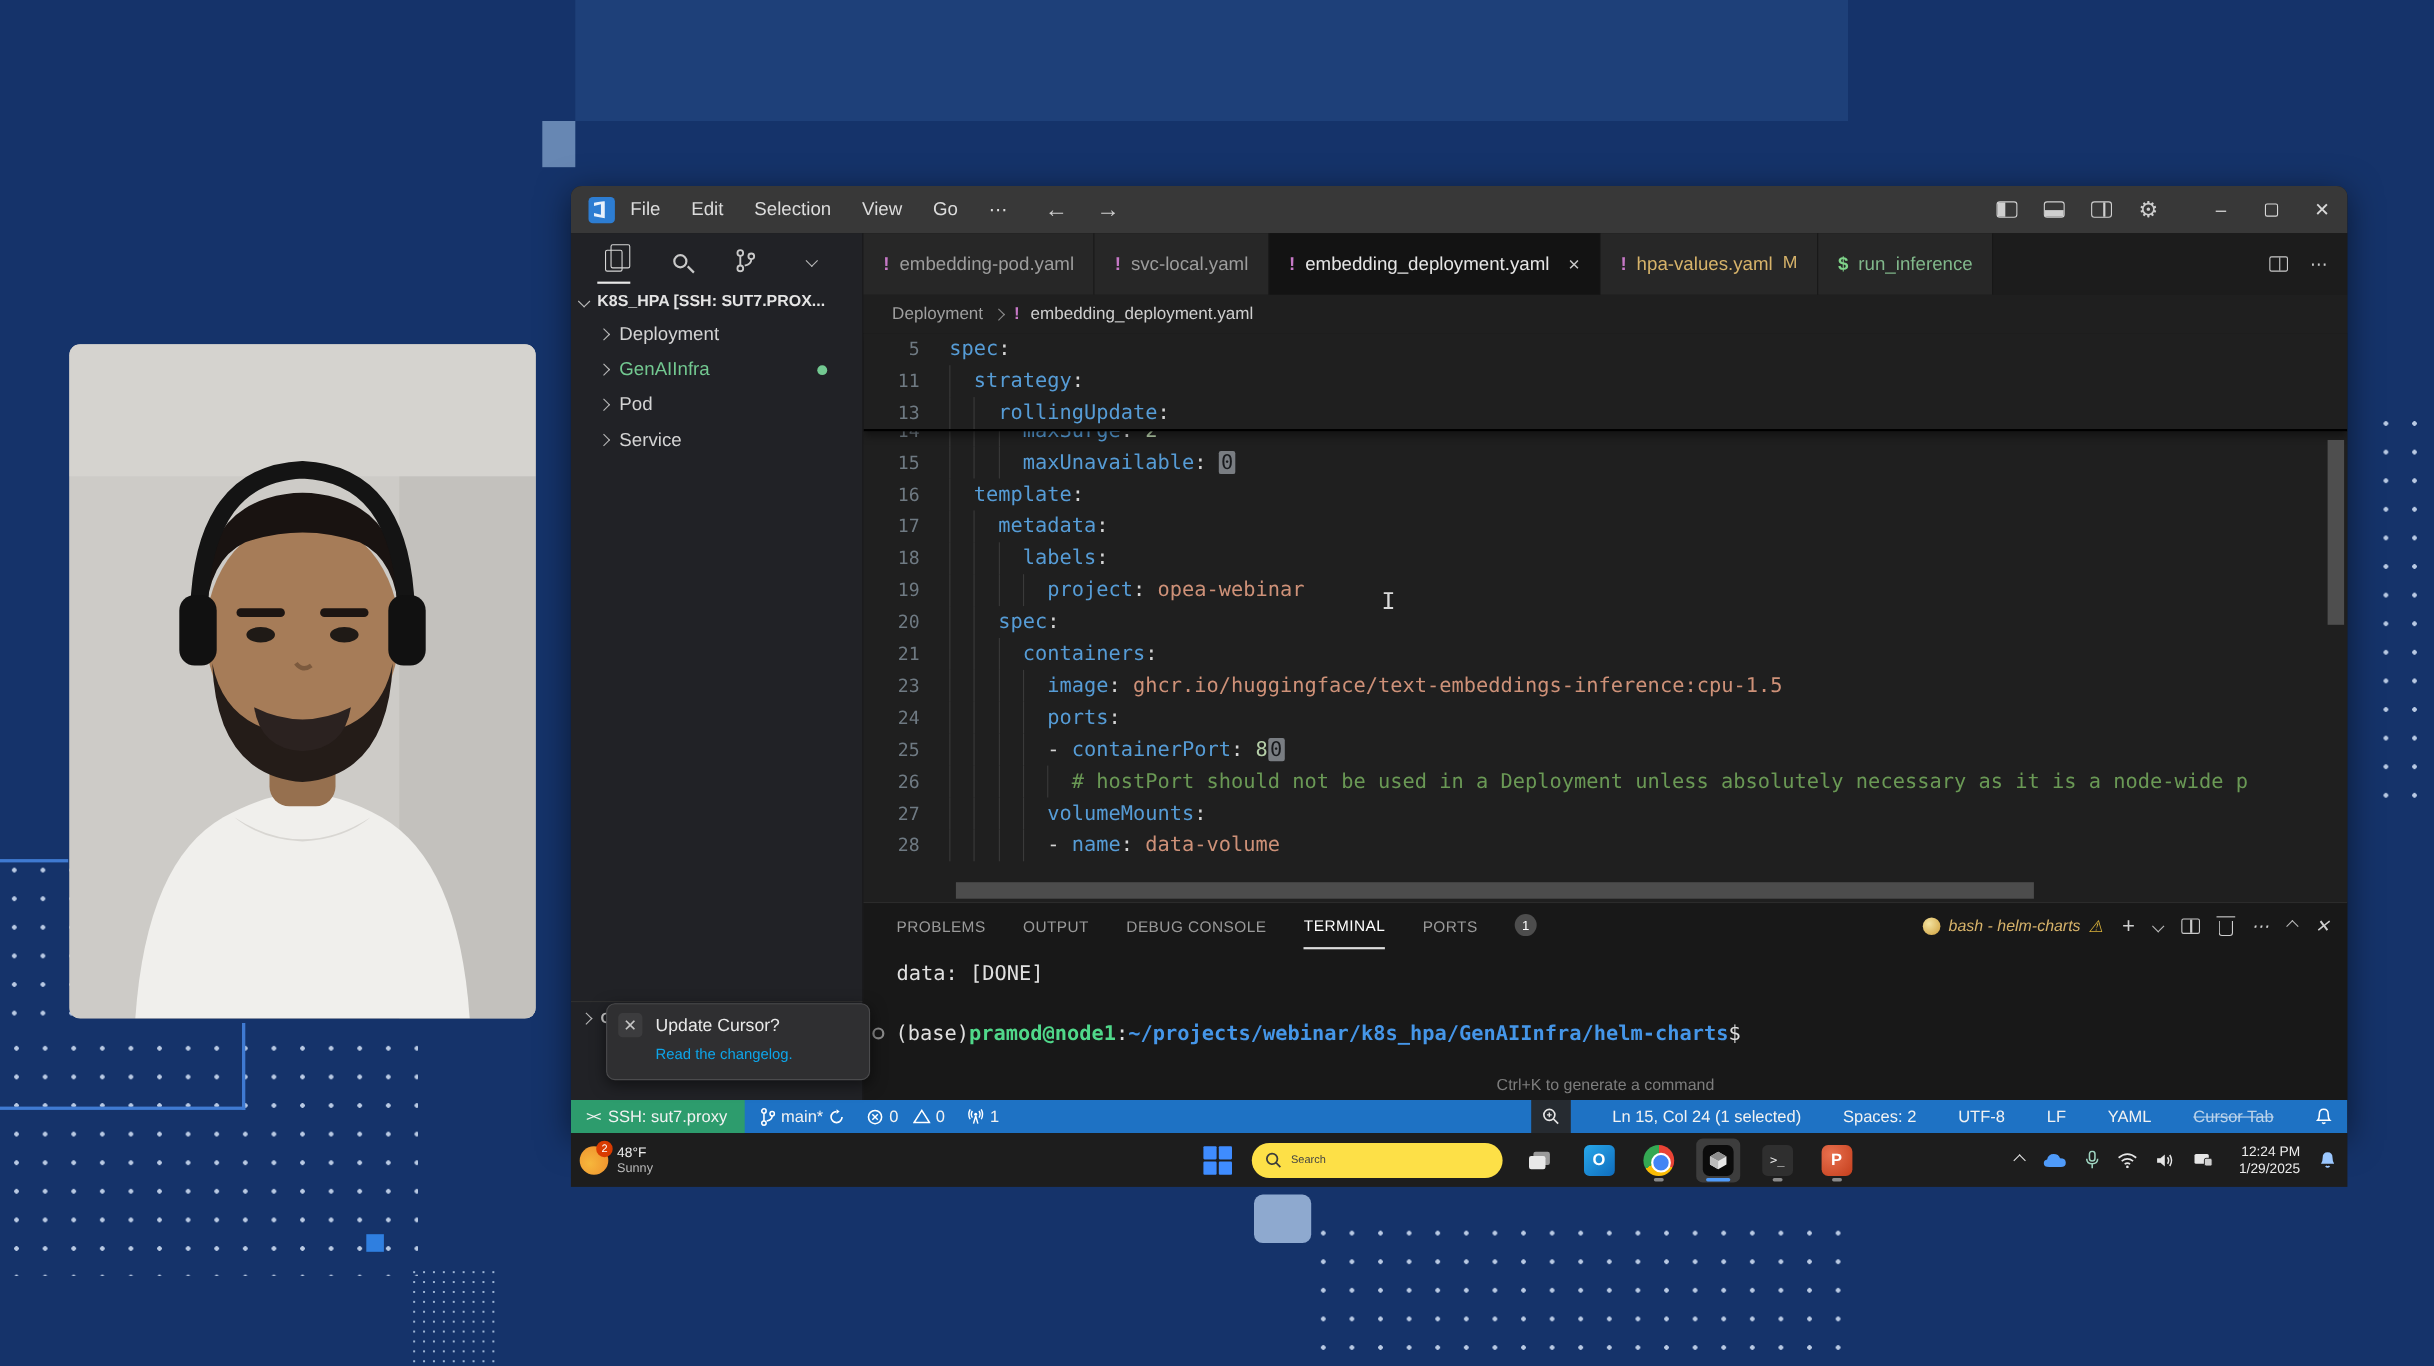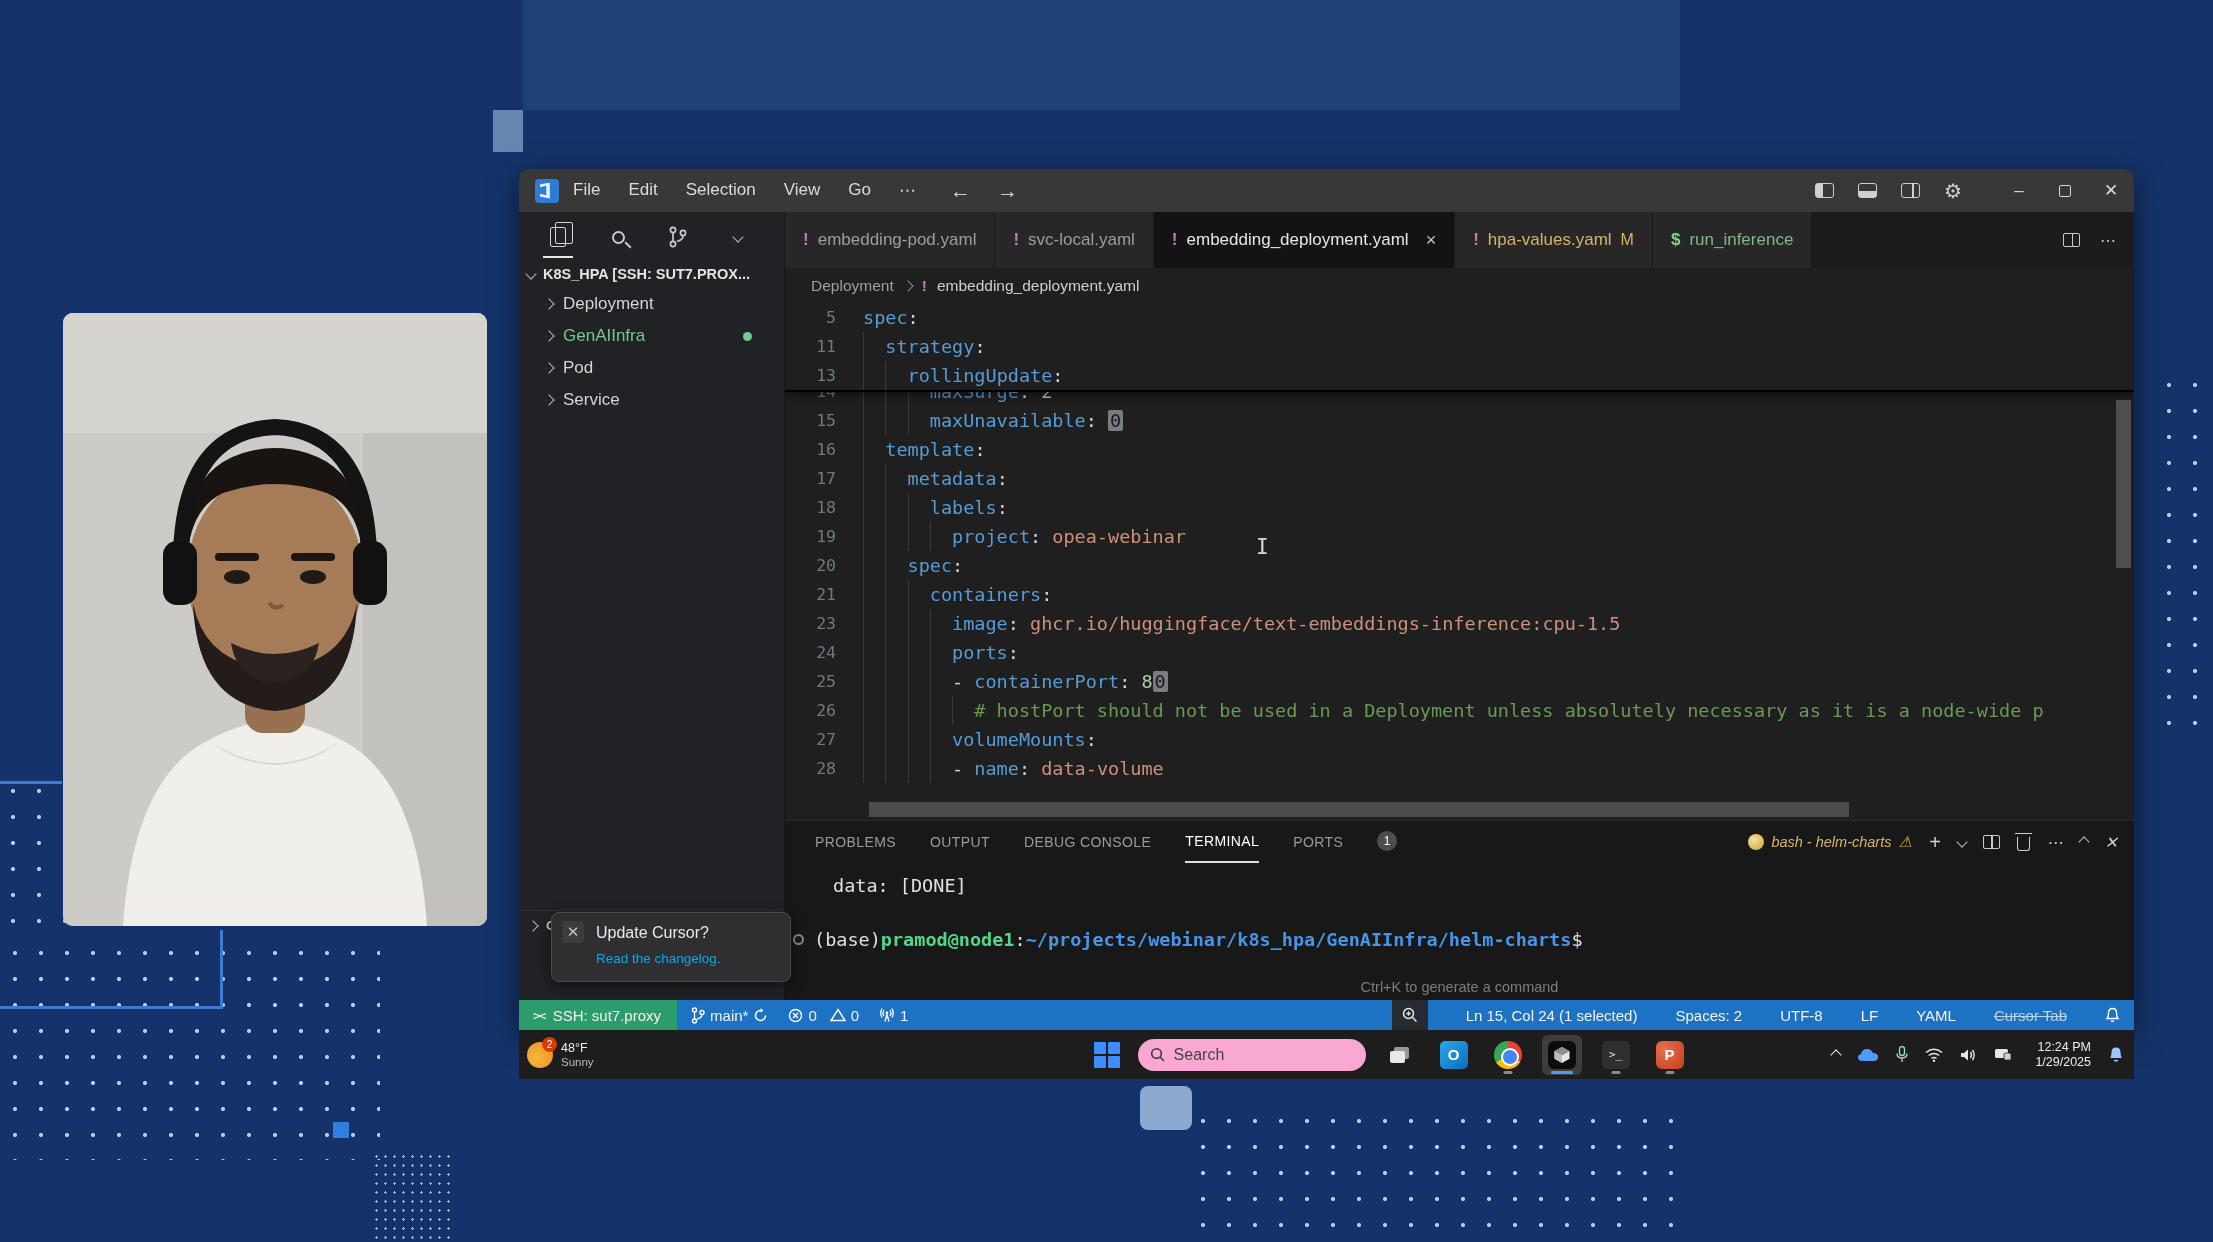--- a/index.html
+++ b/index.html
@@ -113,21 +113,21 @@
   .panel-tab.active { color:#ffffff; border-bottom:2px solid #dcdcdc; }
   .ports-badge { width:20px; height:20px; border-radius:50%; background:#4d4d4d; color:#fff; font-size:12px; display:inline-flex; align-items:center; justify-content:center; margin-top:10px; align-self:flex-start;}
   .panel-controls { position:absolute; right:16px; top:0; height:42px; display:flex; align-items:center; gap:17px; color:#cfcfcf;font-style:italic; }
   .bash-pill { display:flex; align-items:center; gap:7px; color:#d7b36a; font-size:14.5px; }
   .bash-ic { width:16px; height:16px; border-radius:50%; background:radial-gradient(circle at 35% 35%, #f3e3a1, #cf9f3a); }
   .warn { color:#d9b13b; font-size:15px; }
   .pc-plus { font-size:20px; }
   .trash-ic { width:13px; height:14px; border:1.6px solid #cfcfcf; border-top:none; border-radius:0 0 3px 3px; position:relative; margin-top:3px; }
   .trash-ic::before { content:""; position:absolute; left:-3px; top:-4px; width:17px; height:1.8px; background:#cfcfcf; }
   .term-body { position:relative; height:138px; font-family:"DejaVu Sans Mono",monospace; font-size:18.5px; color:#e0e0e0; }
-  .term-line1 { position:absolute; left:48px; top:12px;text-align:right; }
+  .term-line1 { position:absolute; left:30px; top:12px;text-align:right; }
   .term-line2 { position:absolute; left:8px; top:66px; display:flex; align-items:center; }
   .term-circ { width:11px; height:11px; border:2px solid #8a8a8a; border-radius:50%; display:inline-block; margin-right:10px; }
   .t-user { color:#50d88a; font-weight:bold; }
   .t-path { color:#4596e8; font-weight:bold; }
   .term-hint { position:absolute; left:50%; bottom:6px; transform:translateX(-50%); color:#7d7d7d; font-family:"Liberation Sans",sans-serif; font-size:14.5px; }
 
   
   .statusbar { position:absolute; left:0; top:831px; width:1615px; height:30px; background:#1e72c4; display:flex; align-items:center; color:#f2f2f2; font-size:15px; }
   .sb-remote { height:100%; background:#2d9c6d; display:flex; align-items:center; gap:8px; padding:0 16px 0 14px; }
   .sb-left { display:flex; align-items:center; gap:20px; margin-left:14px; }
@@ -139,21 +139,21 @@
   
   .taskbar { position:absolute; left:0; top:861px; width:1615px; height:49px; background:#1d1d1d; display:flex; align-items:center; }
   .weather { display:flex; align-items:center; gap:8px; margin-left:8px; }
   .sun { position:relative; width:26px; height:26px; border-radius:50%; background:radial-gradient(circle at 35% 60%, #f6b73c, #ee8a2a); }
   .wbadge { position:absolute; right:-4px; top:-5px; width:15px; height:15px; border-radius:50%; background:#d83b01; color:#fff; font-size:10px; display:flex; align-items:center; justify-content:center; }
   .wtxt { line-height:14px; }
   .wtemp { color:#eeeeee; font-size:12.5px; }
   .wcond { color:#bbbbbb; font-size:11.5px; }
   .start { margin-left:500px; width:26px; height:26px; display:grid; grid-template-columns:12px 12px; grid-template-rows:12px 12px; gap:2px; }
   .start span { background:#3f8cff; border-radius:1px; }
-  .tb-search-pill { margin-left:18px; width:228px; height:32px; background:#f9a8d4; border-radius:16px; display:flex; align-items:center; gap:9px; padding-left:12px; color:#444; font-size:16px; }
+  .tb-search-pill { margin-left:18px; width:228px; height:32px; background:#fde047; border-radius:16px; display:flex; align-items:center; gap:9px; padding-left:12px; color:#444; font-size:10px; }
   .apps { display:flex; align-items:center; gap:14px; margin-left:14px; }
   .app { position:relative; width:40px; height:40px; border-radius:6px; display:flex; align-items:center; justify-content:center; }
   .app.active { background:#3d3d3d; }
   .underline-dot { position:absolute; bottom:1px; left:50%; transform:translateX(-50%); width:9px; height:3px; border-radius:2px; background:#8a8a8a; }
   .underline-active { position:absolute; bottom:1px; left:50%; transform:translateX(-50%); width:22px; height:3px; border-radius:2px; background:#4f9bfa; }
   .taskview-ic { position:relative; width:20px; height:16px; }
   .taskview-ic::before { content:""; position:absolute; left:4px; top:0; width:15px; height:12px; background:#9a9a9a; border-radius:2px; }
   .taskview-ic::after { content:""; position:absolute; left:0; top:4px; width:15px; height:12px; background:#e8e8e8; border-radius:2px; }
   .outlook-ic { width:28px; height:28px; border-radius:5px; background:linear-gradient(135deg,#28a8ea,#0f6cbd); color:#fff; font-weight:bold; font-size:15px; display:flex; align-items:center; justify-content:center; }
   .chrome-ic { position:relative; width:28px; height:28px; border-radius:50%; background:conic-gradient(#ea4335 0 33%, #fbbc05 33% 66%, #34a853 66% 100%); }

